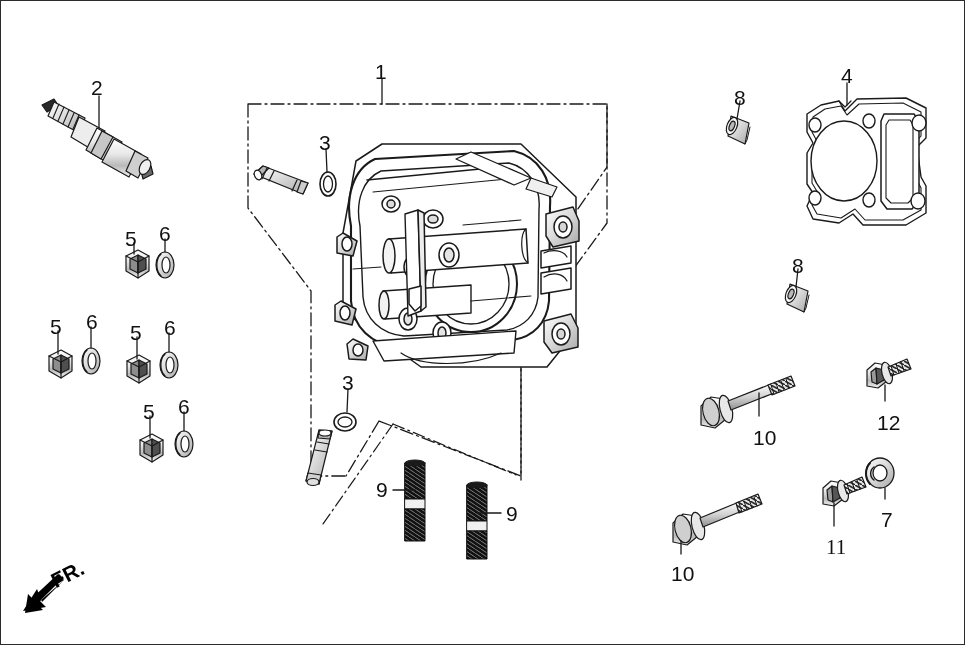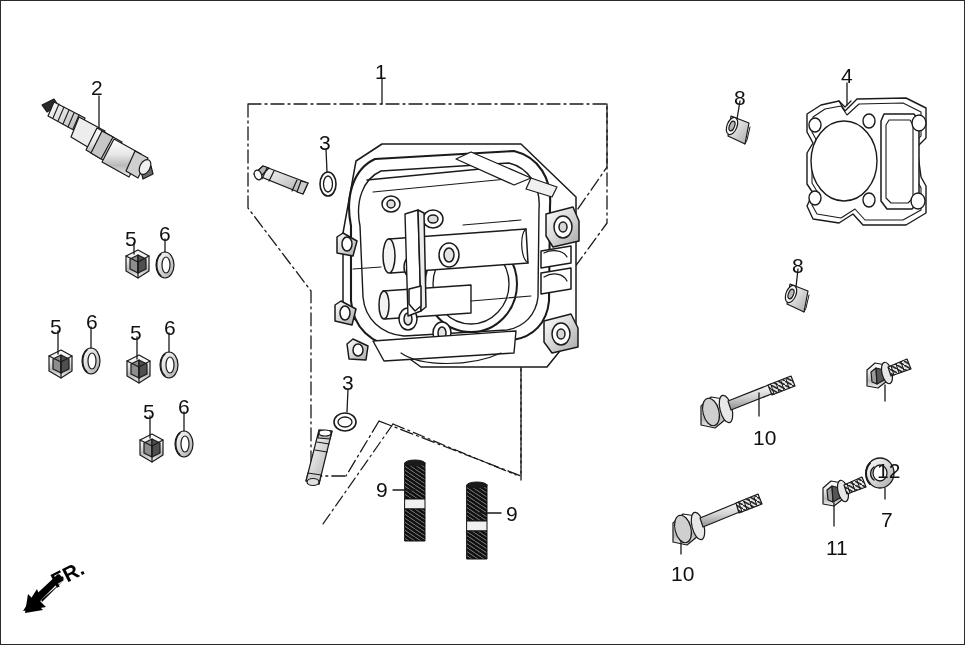--- a/index.html
+++ b/index.html
@@ -444,18 +444,18 @@
   <div class="callout" style="left:163px; top:316px;">6</div>
   <div class="callout" style="left:142px; top:400px;">5</div>
   <div class="callout" style="left:177px; top:395px;">6</div>
   <div class="callout" style="left:880px; top:508px;">7</div>
   <div class="callout" style="left:733px; top:86px;">8</div>
   <div class="callout" style="left:791px; top:254px;">8</div>
   <div class="callout" style="left:375px; top:478px;">9</div>
   <div class="callout" style="left:505px; top:502px;">9</div>
   <div class="callout" style="left:752px; top:426px;">10</div>
   <div class="callout" style="left:670px; top:562px;">10</div>
-  <div class="callout" style="left:825px; top:536px;">11</div>
-  <div class="callout" style="left:876px; top:411px;margin-top:48px;">12</div>
+  <div class="callout" style="left:825px; top:536px;font-family:Liberation Serif, serif;">11</div>
+  <div class="callout" style="left:876px; top:411px;">12</div>
 
   <div class="fr-label" style="left:57px; top:568px;">FR.</div>
 
 </div>
 
 </body></html>

